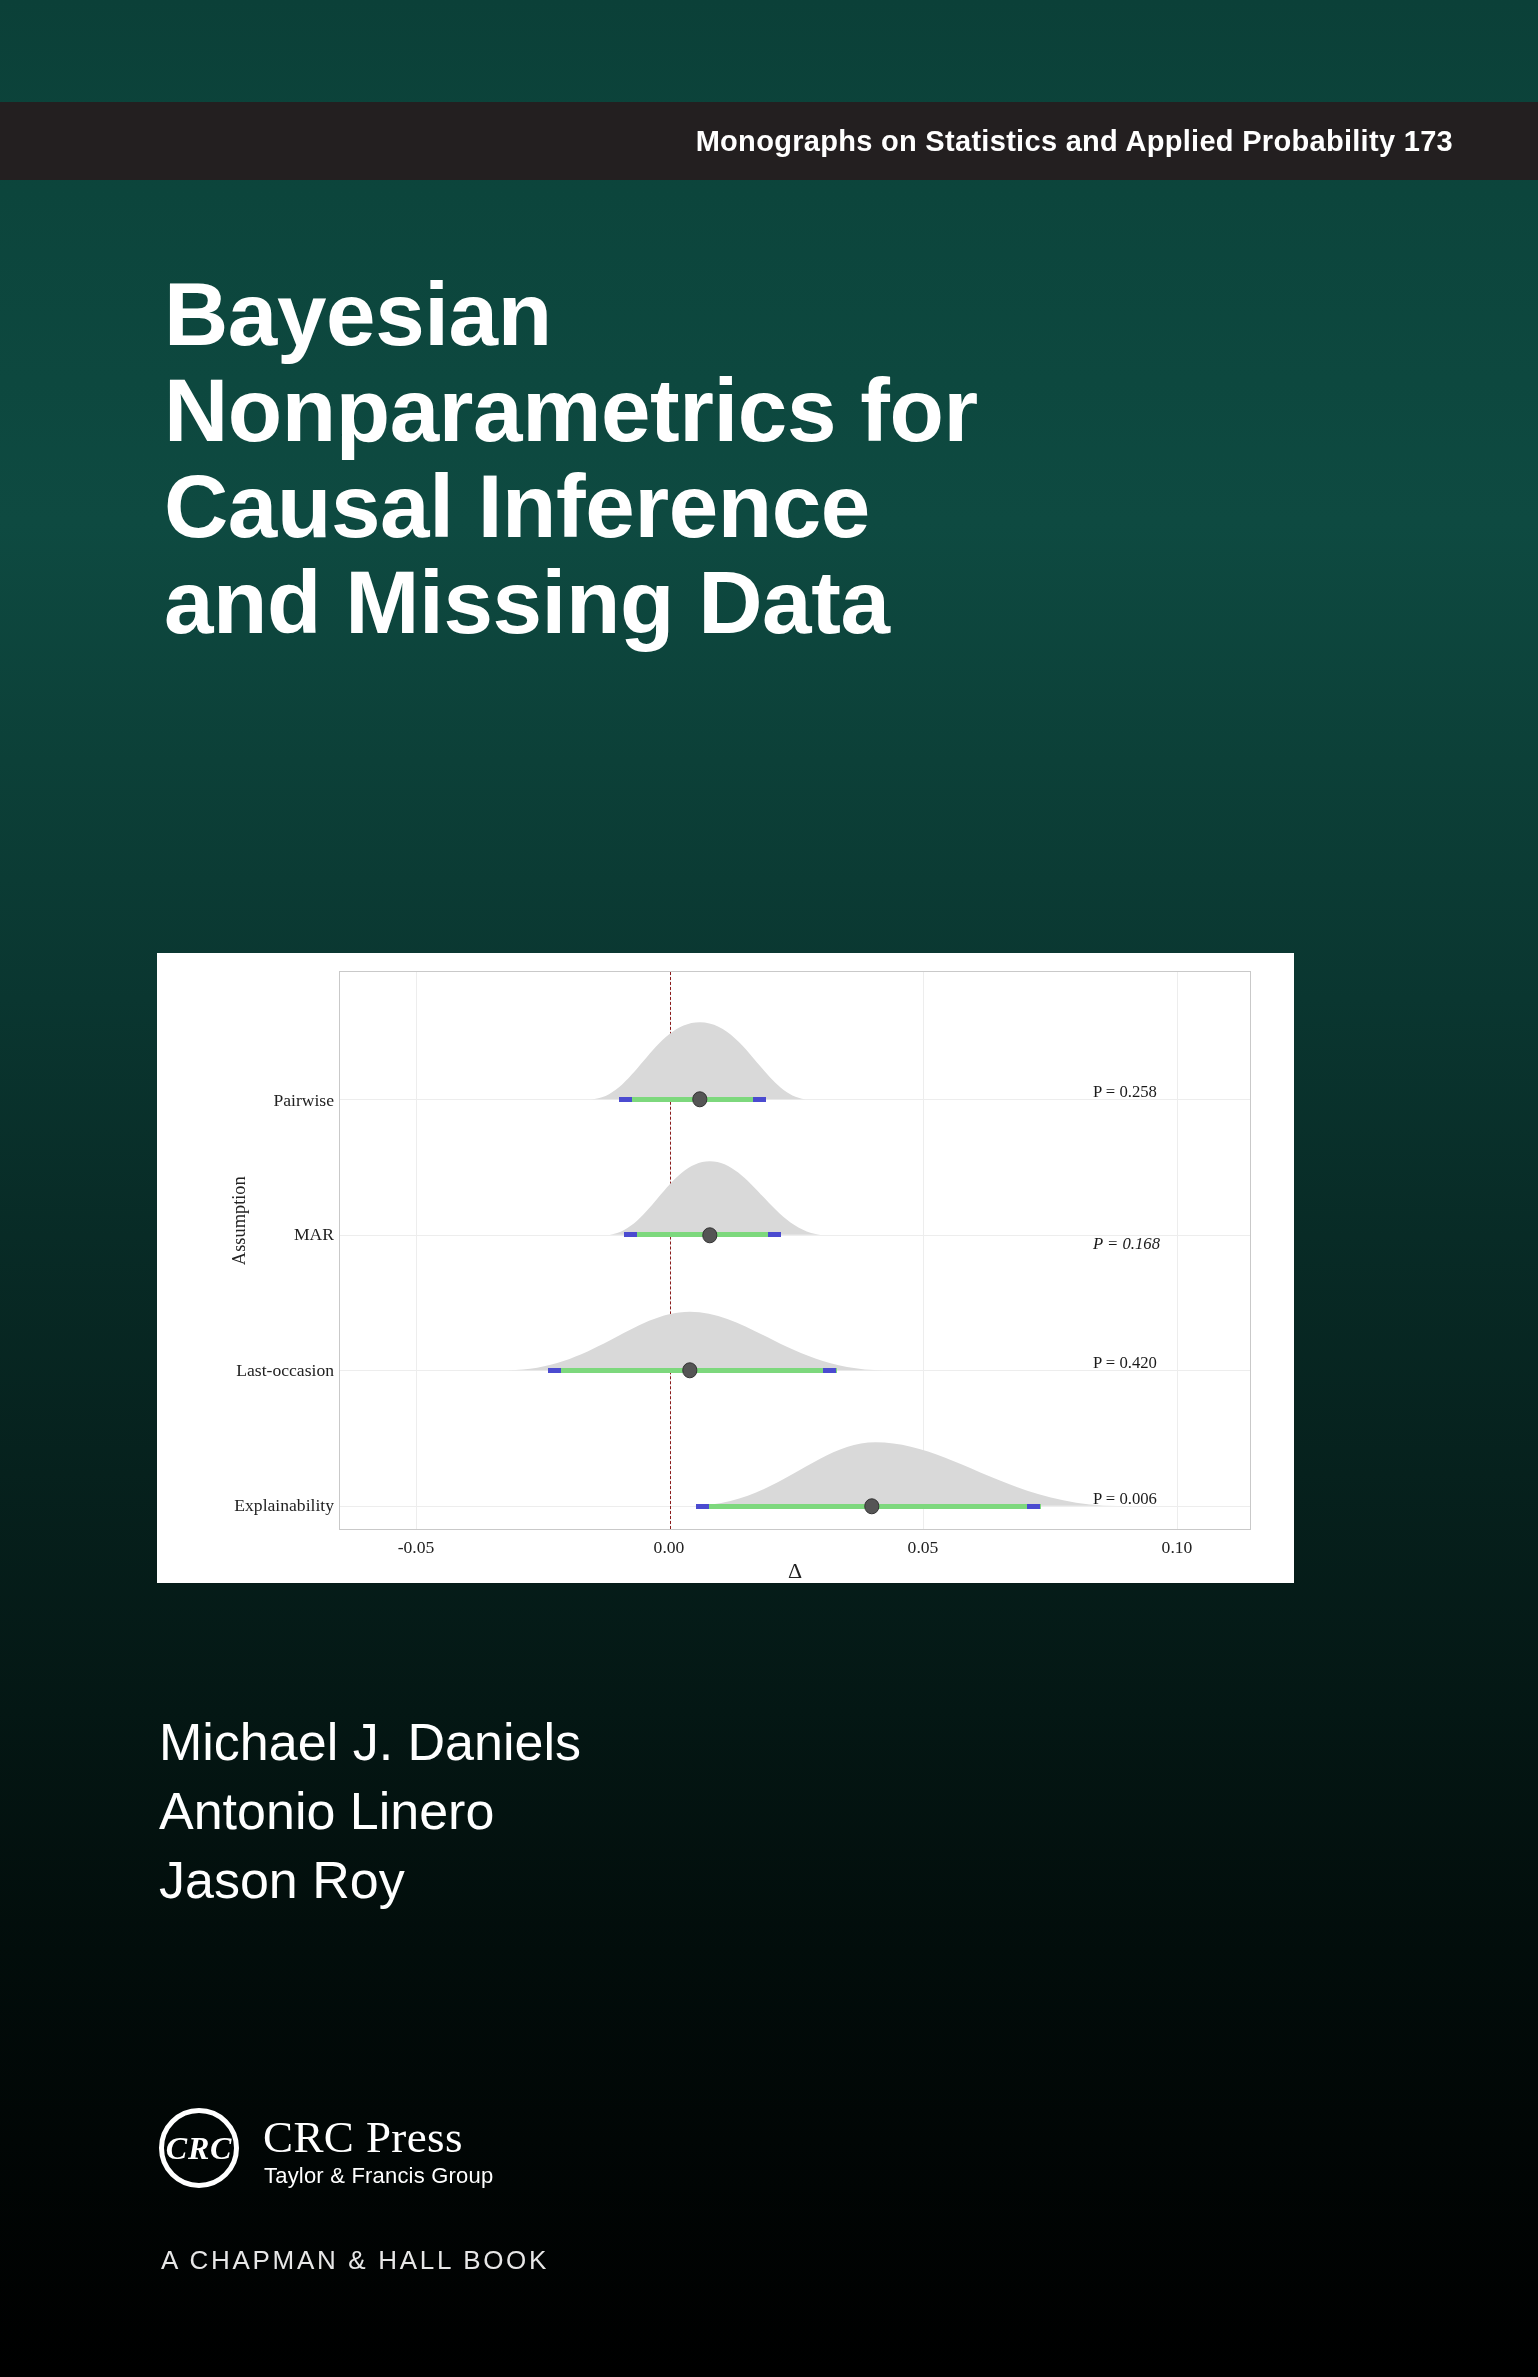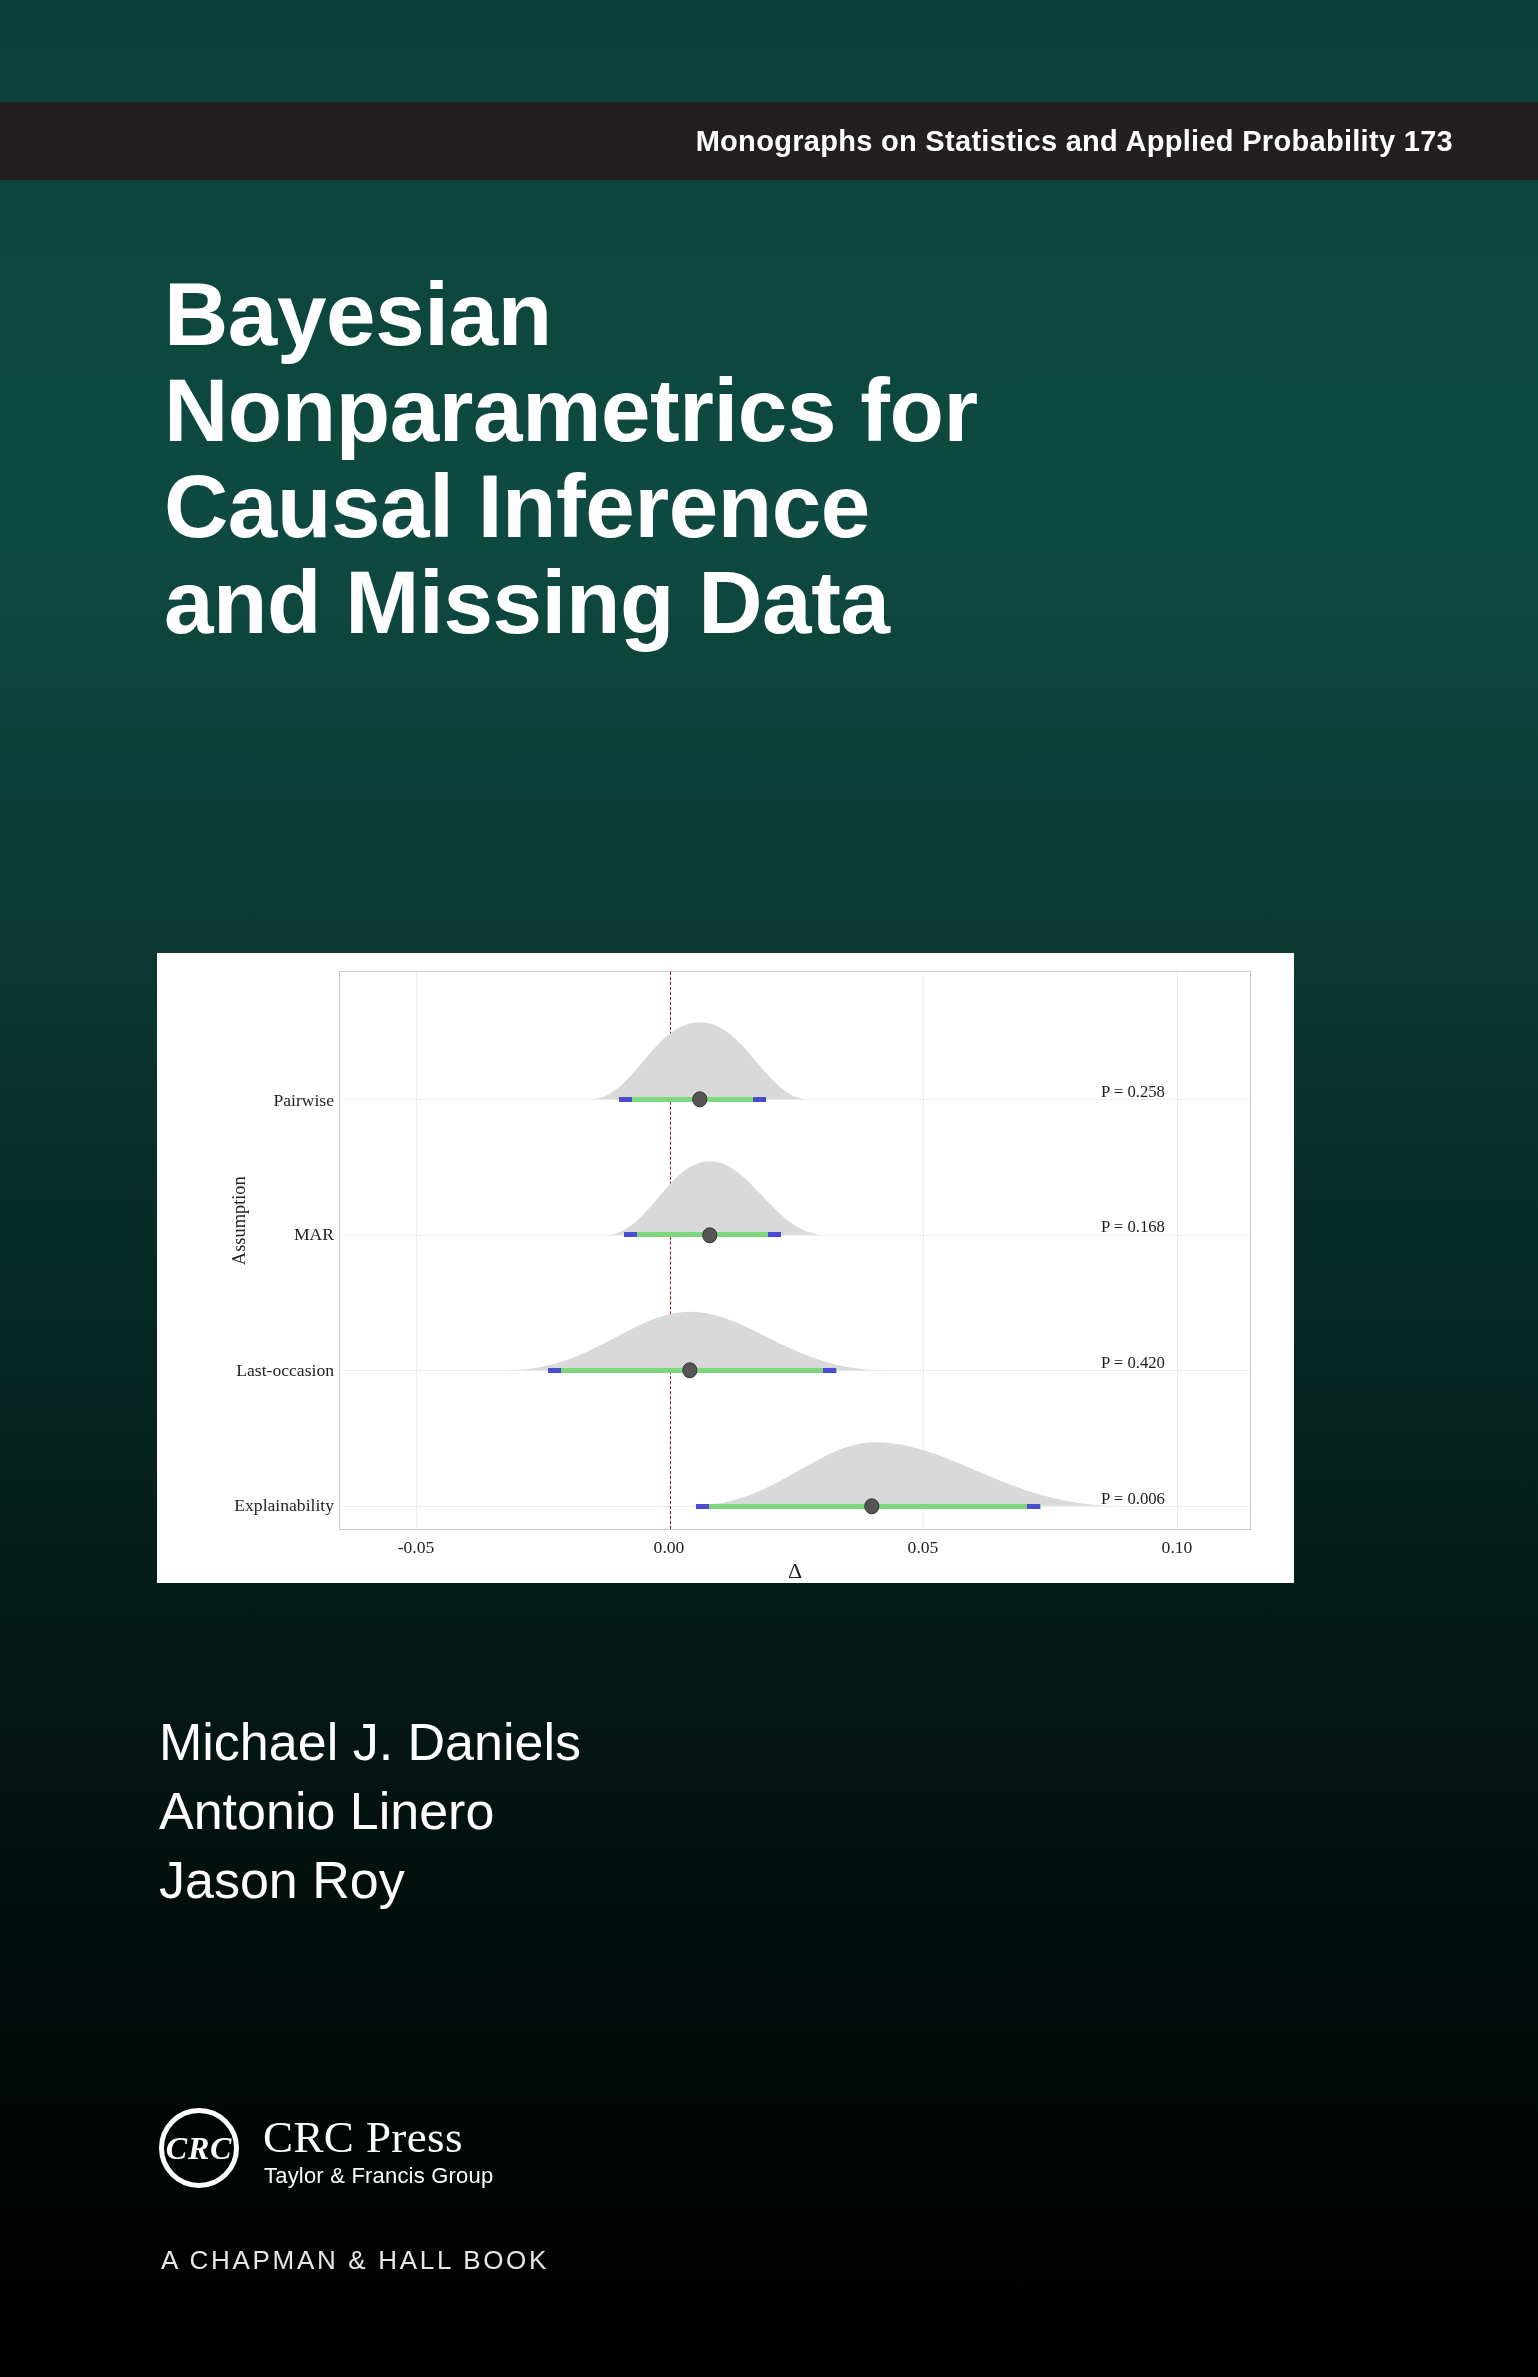--- a/index.html
+++ b/index.html
@@ -175,21 +175,20 @@
     border: 0.8px solid #333;
     transform: translate(-50%, -50%);
   }
   .pval {
     position: absolute;
     font-family: "Liberation Serif", serif;
     font-size: 16.7px;
     color: #1a1a1a;
     white-space: nowrap;
     transform: translateY(-50%);
-    margin-left: 8px;
   }
   
   .authors {
     position: absolute;
     left: 159px;
     top: 1708px;
     color: #ffffff;
   }
   .author {
     display: block;
@@ -327,21 +326,21 @@
       <div class="ci-cap" style="left:208px;top:396px;"></div>
       <div class="ci-cap" style="left:483px;top:396px;"></div>
       <div class="point" style="left:350px;top:398px;"></div>
 
       <div class="ci-green" style="left:356px;top:532px;width:345px;"></div>
       <div class="ci-cap" style="left:356px;top:532px;"></div>
       <div class="ci-cap" style="left:687px;top:532px;"></div>
       <div class="point" style="left:532px;top:534px;"></div>
 
       <div class="pval" style="left:753px;top:120px;">P = 0.258</div>
-      <div class="pval" style="left:753px;top:255px;">P = 0.168</div>
+      <div class="pval" style="left:753px;top:272px;font-style:italic;">P = 0.168</div>
       <div class="pval" style="left:753px;top:391px;">P = 0.420</div>
       <div class="pval" style="left:753px;top:527px;">P = 0.006</div>
     </div>
 
     <div class="xtick" style="left:259px;top:584px;">-0.05</div>
     <div class="xtick" style="left:512px;top:584px;">0.00</div>
     <div class="xtick" style="left:766px;top:584px;">0.05</div>
     <div class="xtick" style="left:1020px;top:584px;">0.10</div>
 
     <div class="xlabel">Δ</div>

